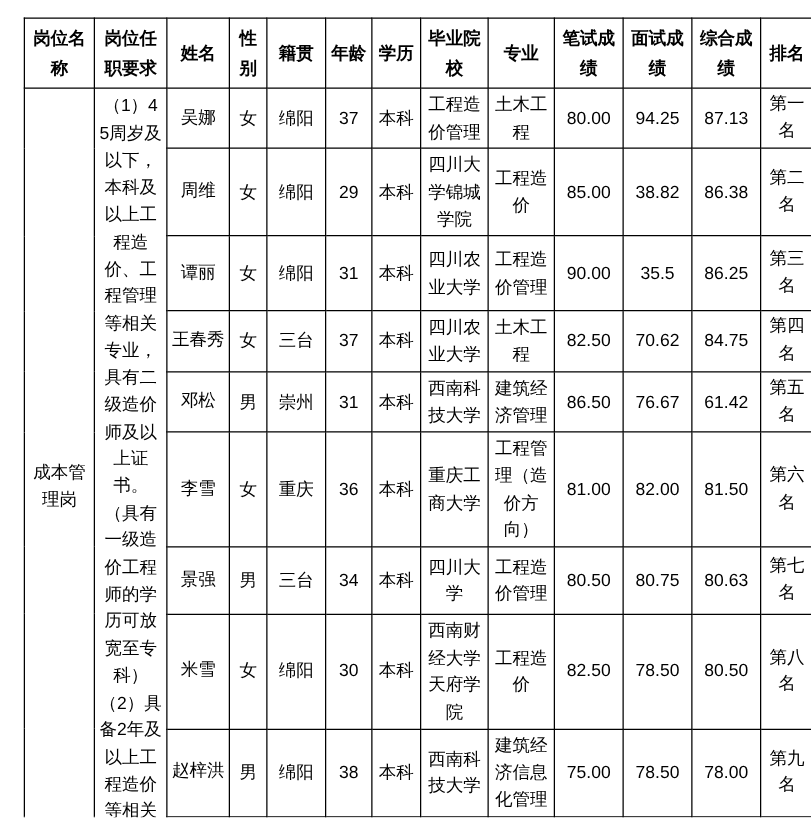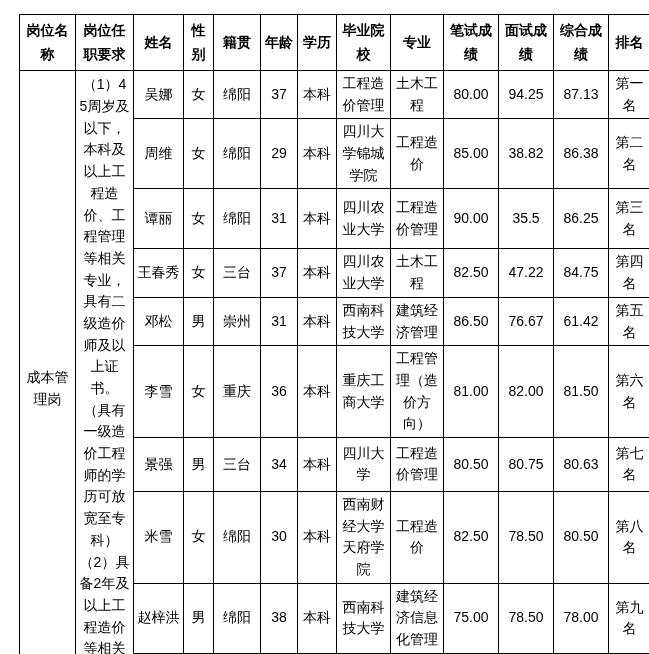--- a/index.html
+++ b/index.html
@@ -146,21 +146,21 @@
       </tr>
       <tr>
         <td class="name-cell">王春秀</td>
         <td>女</td>
         <td>三台</td>
         <td>37</td>
         <td>本科</td>
         <td>四川农业大学</td>
         <td>土木工程</td>
         <td>82.50</td>
-        <td>47.22</td>
+        <td>70.62</td>
         <td>84.75</td>
         <td class="rank-cell">第四名</td>
       </tr>
       <tr>
         <td class="name-cell">邓松</td>
         <td>男</td>
         <td>崇州</td>
         <td>31</td>
         <td>本科</td>
         <td>西南科技大学</td>

